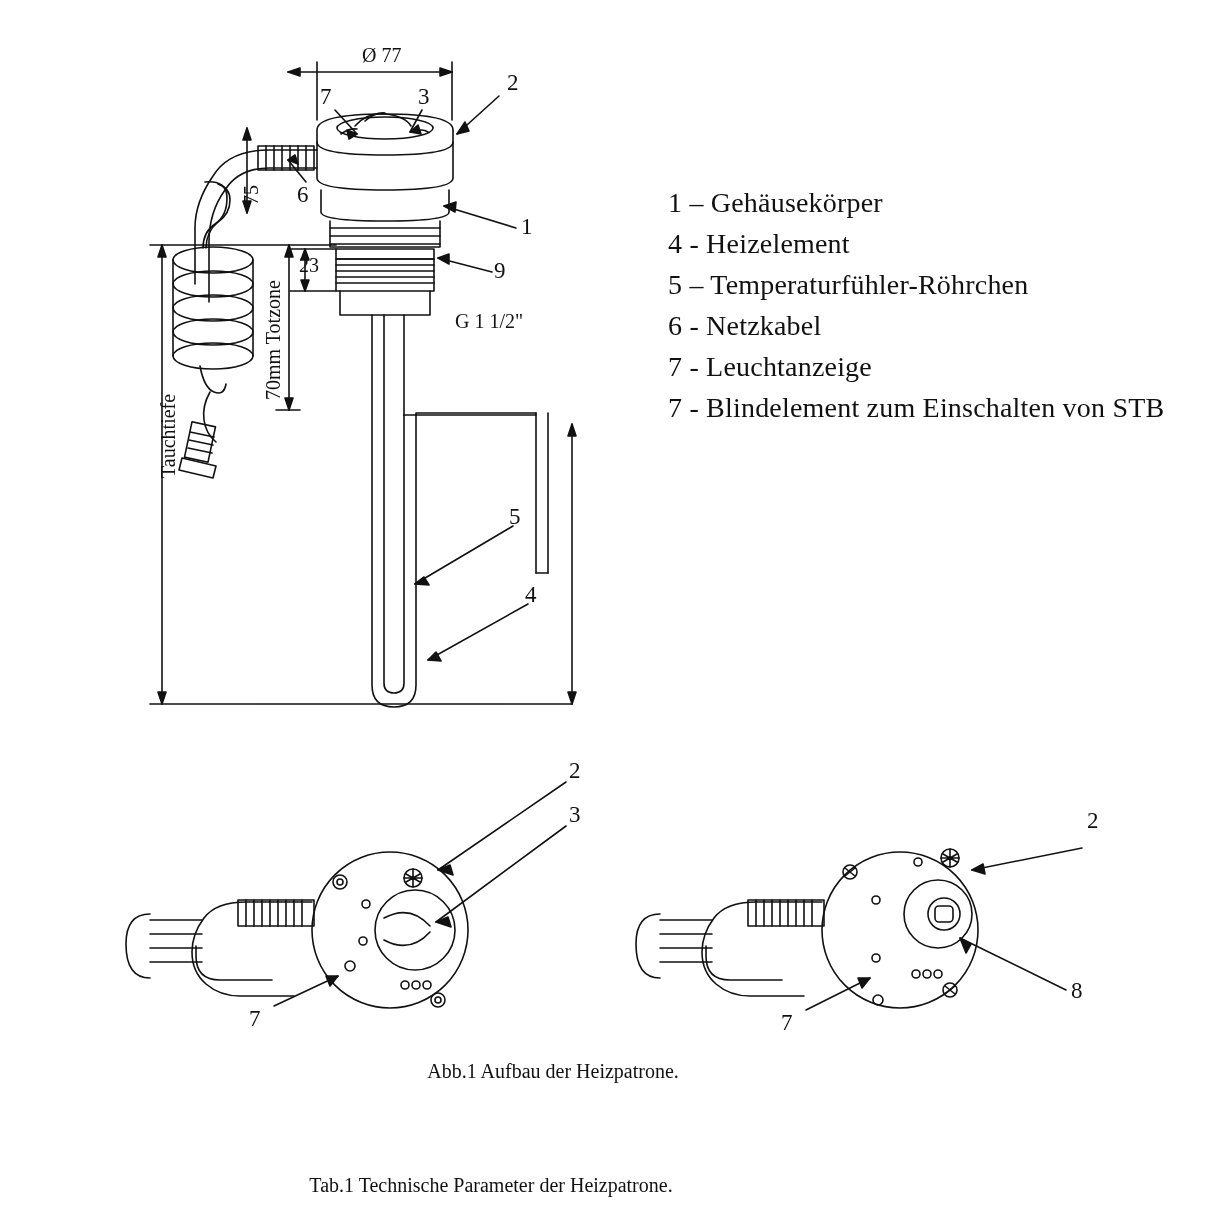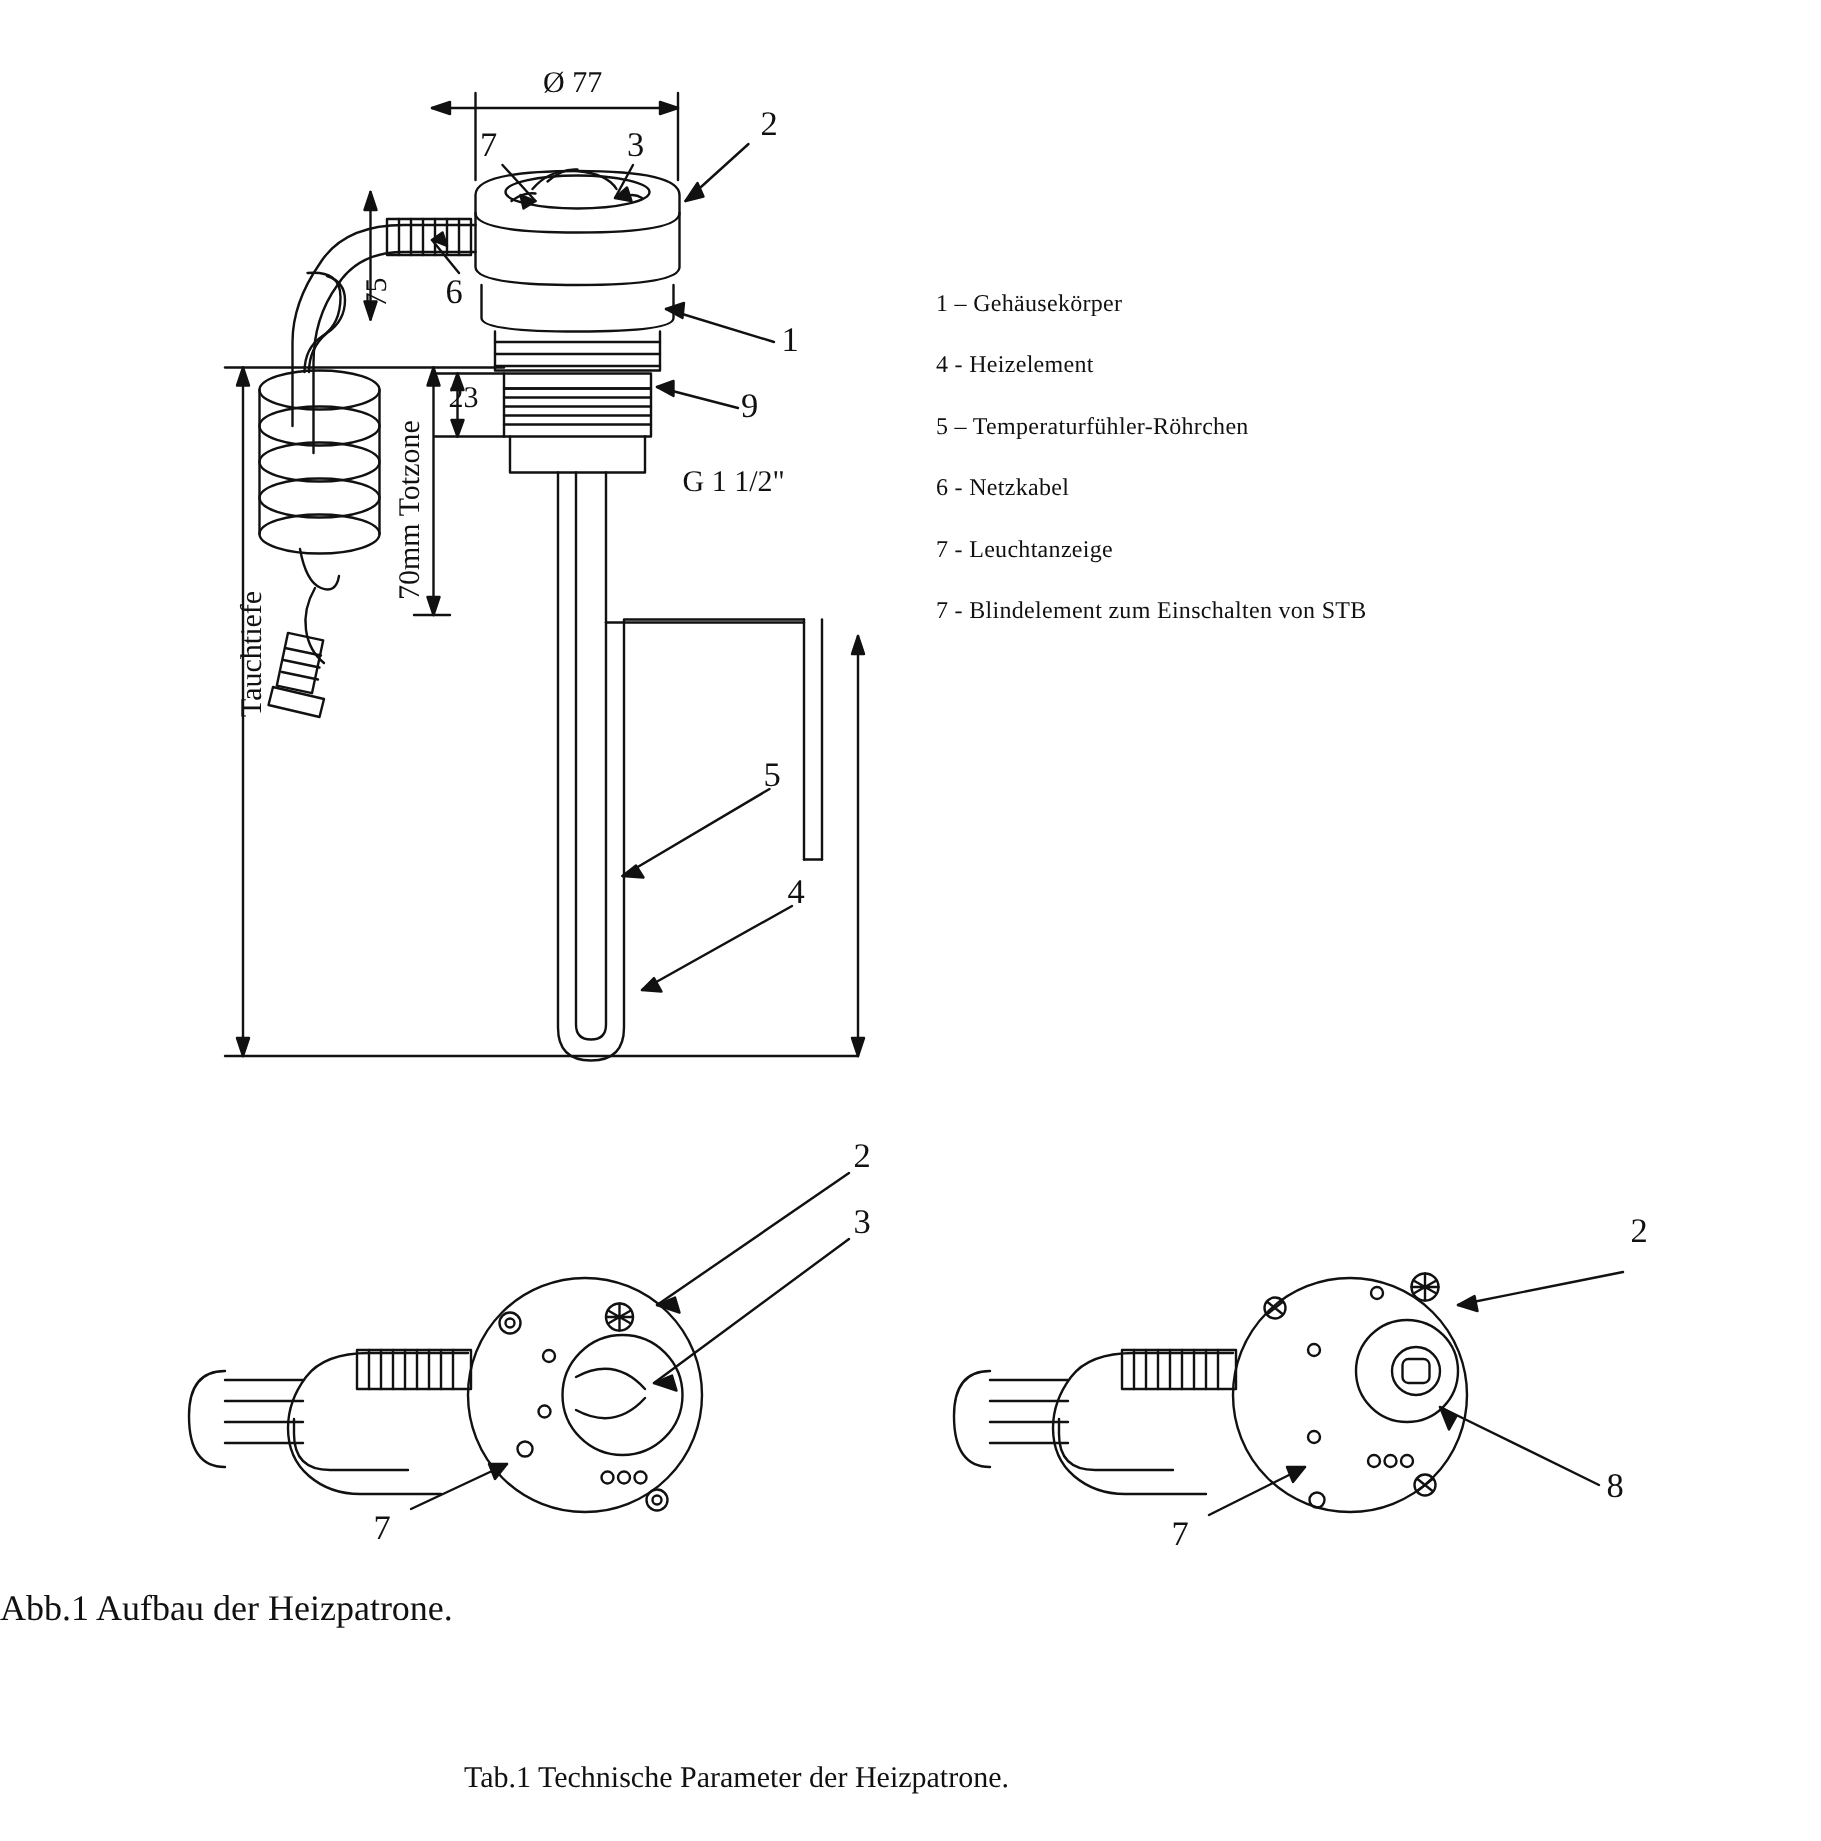--- a/index.html
+++ b/index.html
@@ -21,31 +21,33 @@
     width: 1214px;
     height: 1227px;
   }
   .legend {
     position: absolute;
     left: 624px;
     top: 182px;
     width: 560px;
   }
   .legend-item {
-    font-size: 16px;
+    font-size: 28px;
     line-height: 41px;
     white-space: nowrap;
     letter-spacing: 0.2px;
+    margin-left: 44px;
   }
   .caption-fig {
     position: absolute;
     left: 0;
     top: 1060px;
     width: 1106px;
-    font-size: 24px;
+    text-align: center;
+    font-size: 20px;
   }
   .caption-tab {
     position: absolute;
     left: 0;
     top: 1174px;
     width: 982px;
     text-align: center;
     font-size: 20px;
   }
   .dim-label {

